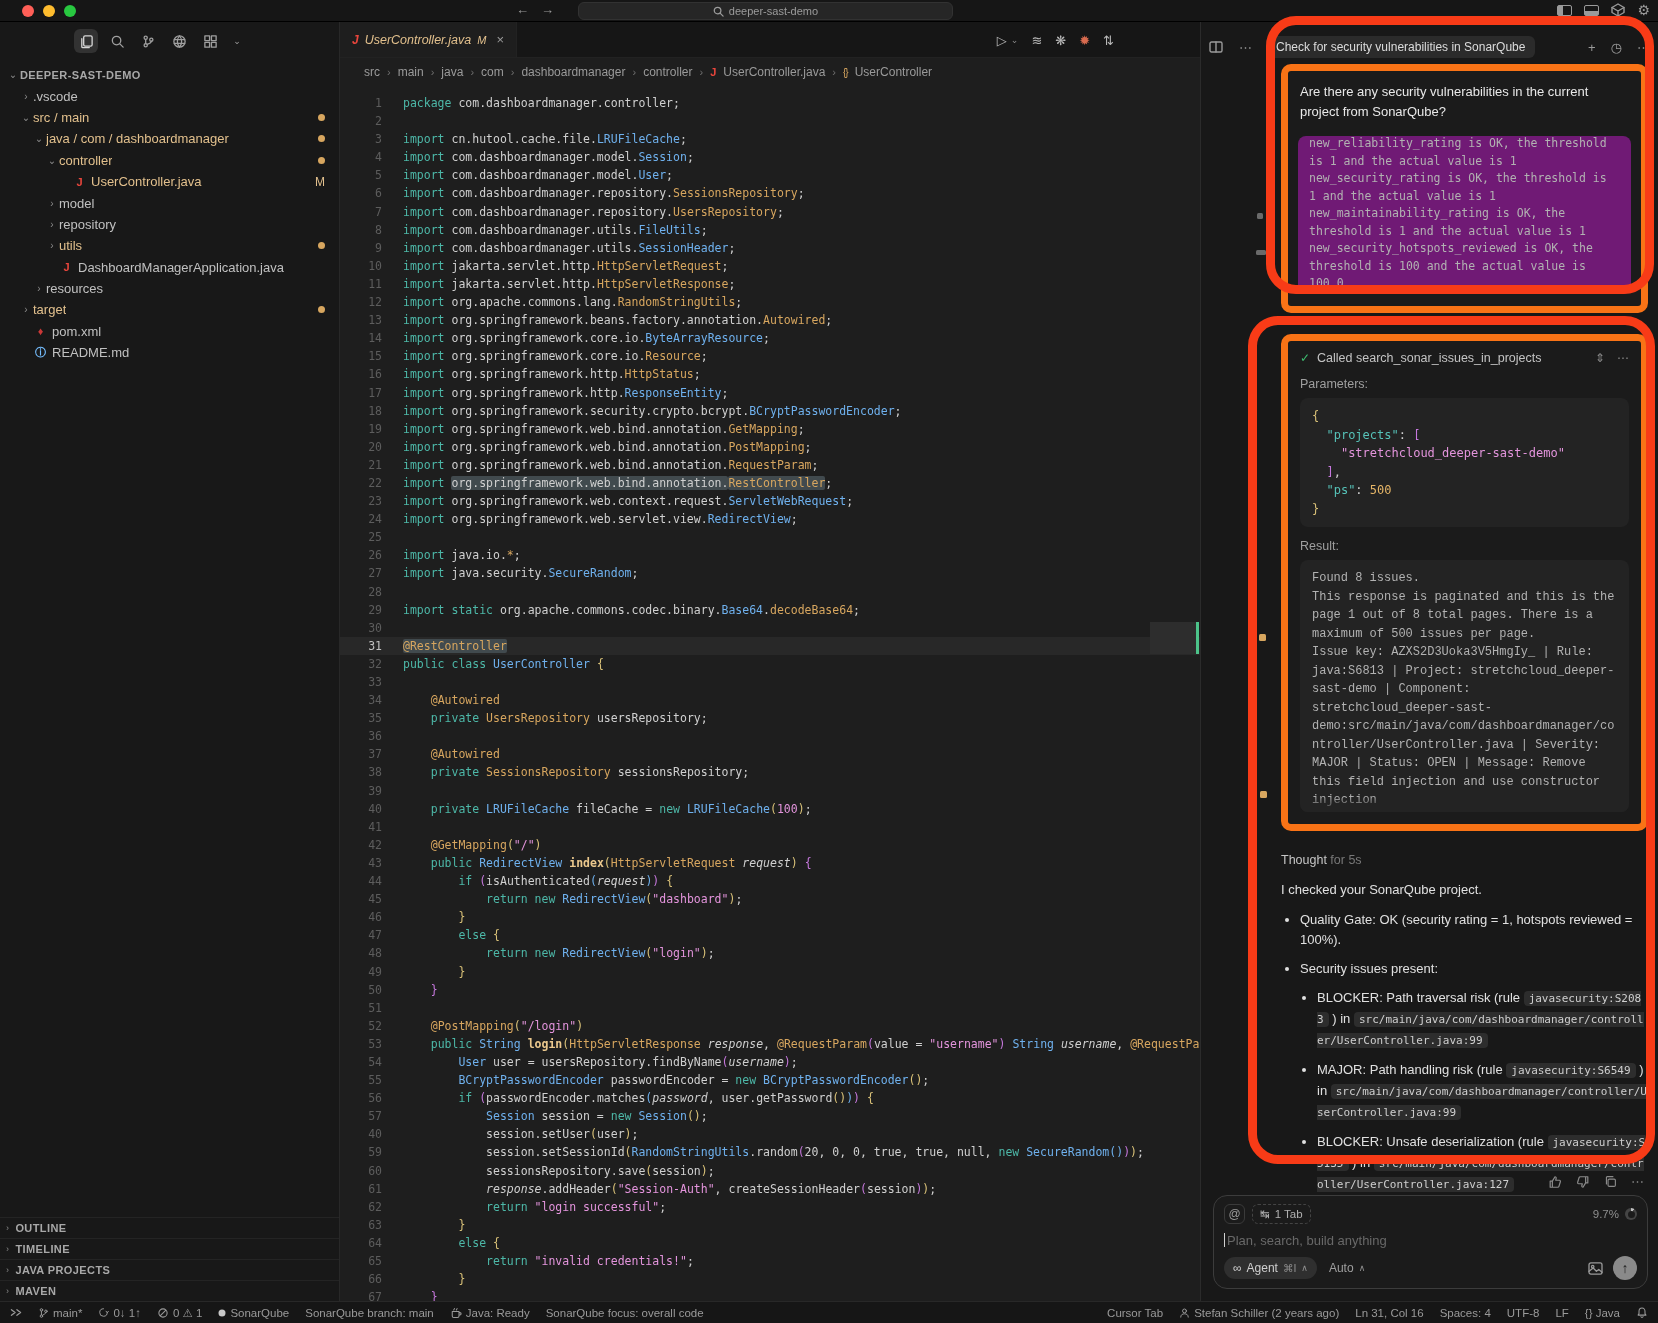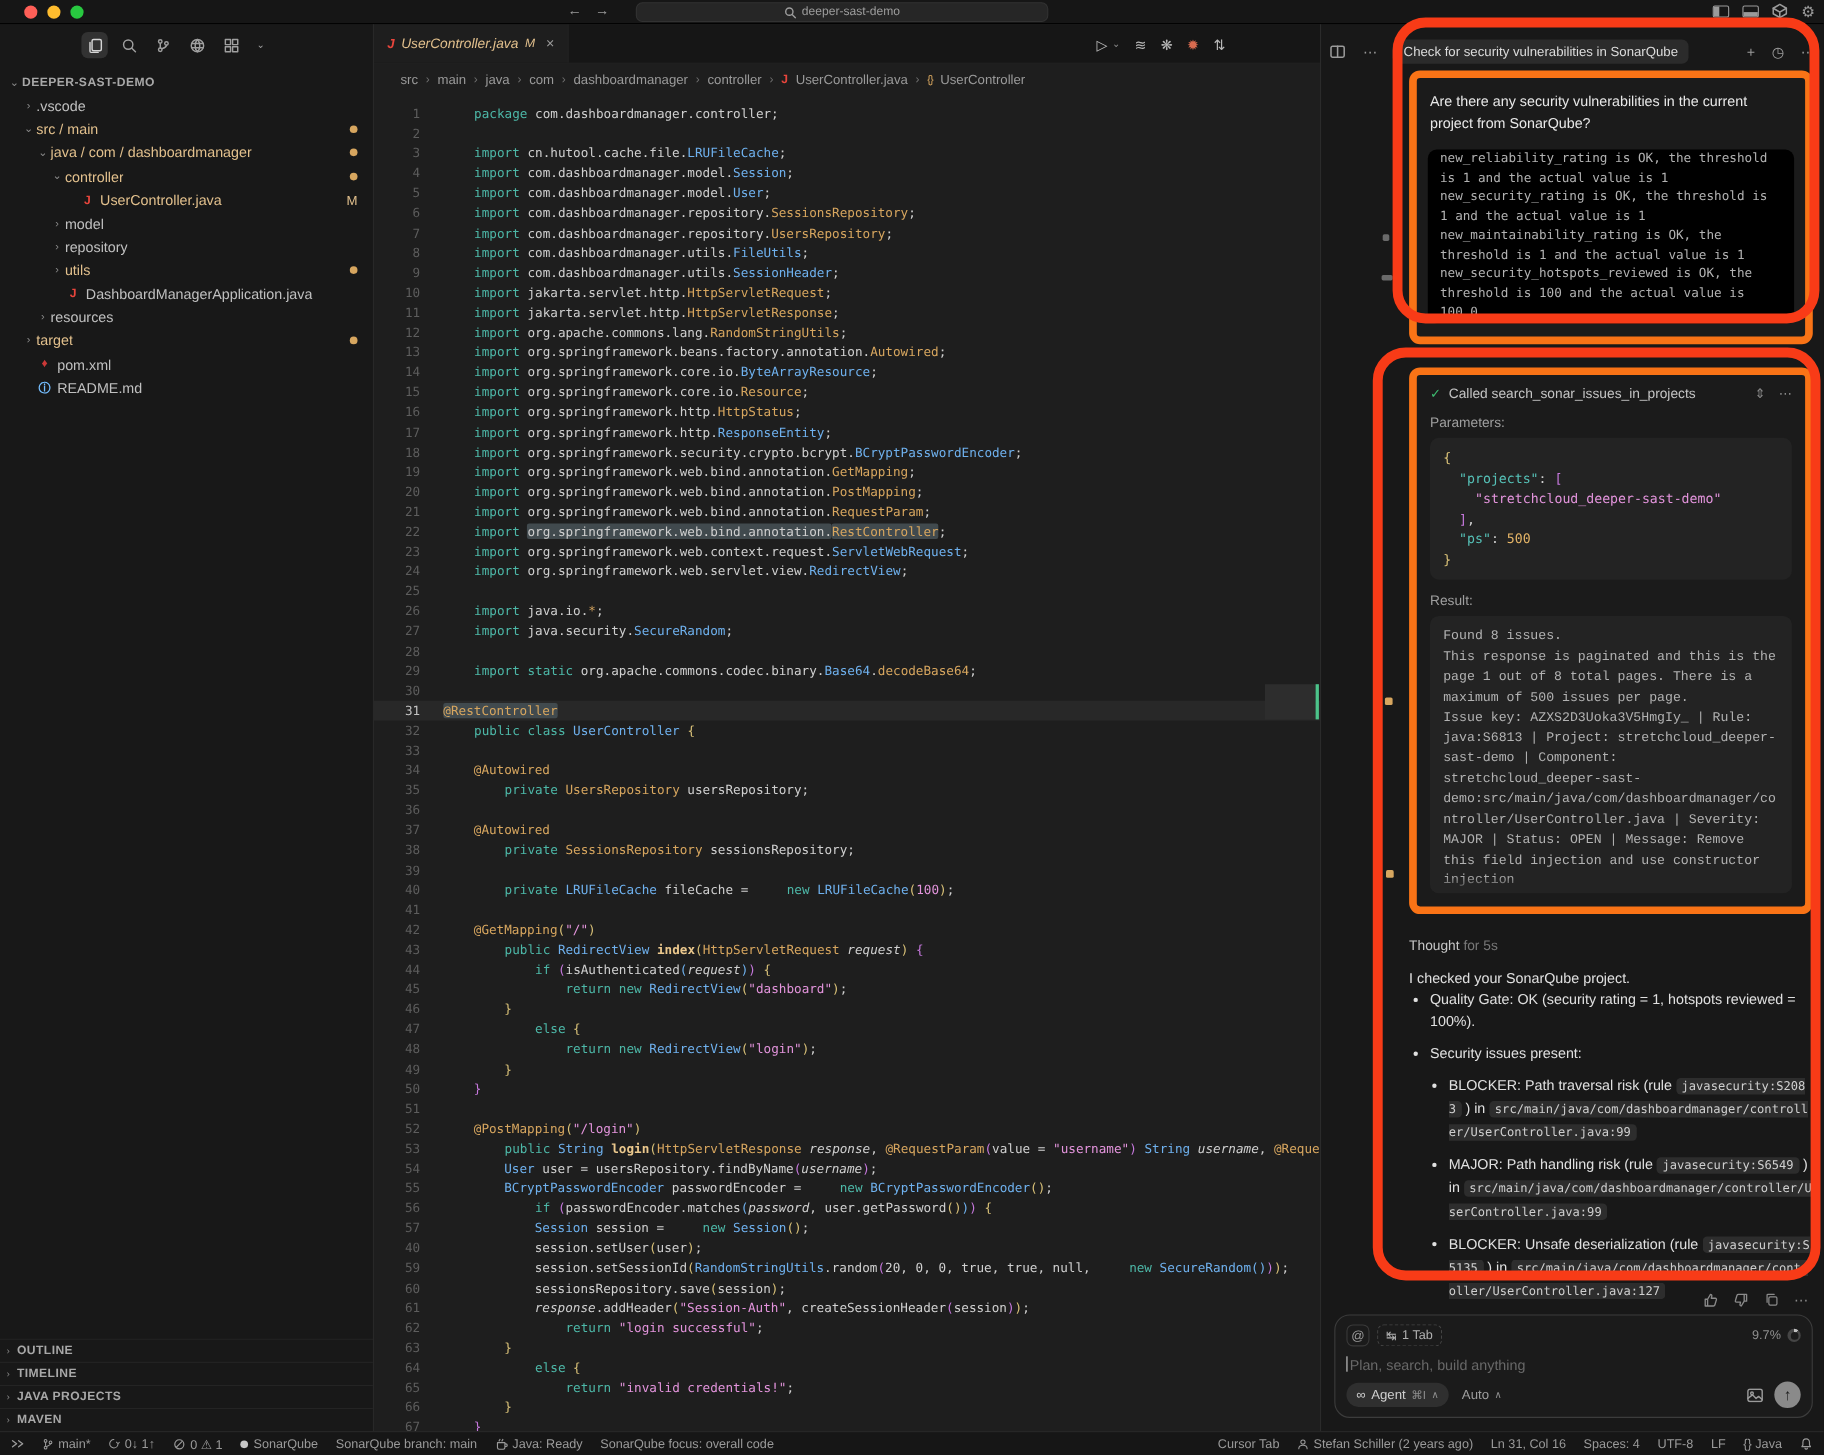--- a/index.html
+++ b/index.html
@@ -58,21 +58,21 @@
   .breadcrumb { height:28px; display:flex; align-items:center; padding-left:24px; gap:7px; font-size:12px; color:#9a9a9a; white-space:nowrap; }
   .breadcrumb .sep { color:#6f6f6f; font-size:11px; }
   .breadcrumb .jicon { color:#e8453c; font-weight:bold; font-size:11px; }
   .breadcrumb .symicon { color:#d7a65f; font-size:10px; letter-spacing:-1px; }
   .code { position:absolute; top:64px; left:0; right:0; bottom:0; padding-top:8px; font-family:"DejaVu Sans Mono", monospace;
     font-size:11.5px; line-height:18.1px; }
   .code-line { position:relative; height:18.1px; padding-left:63px; white-space:pre; }
   .code-line .num { position:absolute; left:0; top:0; width:42px; text-align:right; color:#5d5d5d; }
   .code-line.cur { background:#282828; }
   .code-line.cur .num { color:#c2c2c2; }
-  .tk.k  { color:#4db8a8;margin-left:28px; }
+  .tk.k  { color:#4db8a8; }
   .tk.p  { color:#d0d0d0; }
   .tk.b  { color:#6fb1ee; }
   .tk.o  { color:#d7a65f; }
   .tk.a  { color:#d7a65f; }
   .tk.s  { color:#e394dc; }
   .tk.n  { color:#e394dc; }
   .tk.n2 { color:#e5b567; }
   .tk.m  { color:#ebc88d; font-weight:bold; }
   .tk.i  { color:#d0d0d0; font-style:italic; }
   .tk.y  { color:#d9c178; }
@@ -86,42 +86,42 @@
   
   .chat { position:relative; width:458px; height:100%; background:#181818; border-left:1px solid #2b2b2b; font-size:13px; color:#d6d6d6; }
   .chat-header { position:absolute; top:12px; left:8px; right:8px; height:26px; display:flex; align-items:center; color:#9a9a9a; }
   .ch-left { display:flex; gap:16px; align-items:center; margin-right:14px; }
   .ch-pill { background:#2b2b2b; border-radius:6px; padding:4px 10px; font-size:12px; color:#dcdcdc; max-width:286px;
     white-space:nowrap; overflow:hidden; text-overflow:ellipsis; }
   .ch-right { margin-left:auto; display:flex; gap:15px; align-items:center; font-size:13px; }
   .chat-body { position:absolute; left:80px; right:10px; top:42px; }
   .card { border:7px solid #f97316; border-radius:10px; background:#1b1b1b; }
   .q-text { padding:11px 12px 6px 12px; color:#e8e8e8; font-size:13px; line-height:20px; }
-  .codeblock { background:#000000; border-radius:8px; margin:8px 10px 12px 10px; padding:8px 11px; overflow:hidden;
+  .codeblock { background:#701a75; border-radius:8px; margin:8px 10px 12px 10px; padding:8px 11px; overflow:hidden;
     font-family:"DejaVu Sans Mono", monospace; font-size:11.5px; line-height:17.5px; color:#b2b2b2; }
   .codeblock pre { white-space:pre-wrap; word-break:break-word; font-family:inherit; }
   .clip-top { height:158px; }
   .clip-top pre { margin-top:-9px; }
   .toolcard { margin-top:21px; padding:10px 12px 12px 12px; }
   .tool-head { display:flex; align-items:center; gap:7px; font-size:12.5px; color:#c4c4c4; }
   .tool-head .ok { color:#3dba6f; font-size:12px; }
   .tool-head .icons { margin-left:auto; display:flex; gap:12px; color:#8a8a8a; font-size:12px; }
   .sect-label { color:#9f9f9f; font-size:12.5px; margin:12px 0 7px 0; }
   .jsonblock { background:#232323; border-radius:8px; padding:9px 12px; font-family:"DejaVu Sans Mono", monospace;
     font-size:12px; line-height:18.5px; }
   .jsonblock .row { white-space:pre; }
   .resultblock { background:#232323; border-radius:8px; padding:9px 12px; font-family:"DejaVu Sans Mono", monospace;
     font-size:12px; line-height:18.5px; color:#b2b2b2; height:252px; overflow:hidden; position:relative; }
   .resultblock pre { white-space:pre-wrap; word-break:break-word; font-family:Liberation Mono, monospace; }
   .resultblock .fade { position:absolute; left:0; right:0; bottom:0; height:16px;
     background:linear-gradient(to bottom, rgba(35,35,35,0), rgba(35,35,35,1)); }
   .thought { margin-top:22px; font-size:12.5px; color:#c6c6c6; }
   .thought .dim { color:#787878; }
   .para { margin-top:13px; color:#e0e0e0; line-height:19px; }
-  ul.blist { padding-left:19px; list-style:disc; color:#e0e0e0; }
+  ul.blist { margin-top:11px; padding-left:19px; list-style:disc; color:#e0e0e0; }
   ul.blist li { margin-bottom:9px; line-height:20px; }
   ul.blist ul { margin-top:9px; padding-left:17px; list-style:disc; }
   .ichip { background:#2d2d2d; border-radius:4px; padding:1px 5px; font-family:"DejaVu Sans Mono", monospace;
     font-size:11px; color:#cfcfcf; word-break:break-all; }
   .feedback { position:absolute; right:14px; bottom:112px; display:flex; gap:14px; color:#8a8a8a; align-items:center; }
   .composer { position:absolute; left:12px; right:10px; bottom:12px; height:94px; border:1px solid #3c3c3c;
     border-radius:14px; background:#1b1b1b; padding:8px 10px; }
   .comp-row1 { display:flex; align-items:center; gap:7px; color:#9a9a9a; }
   .chip-at { width:21px; height:20px; border:1px solid #3a3a3a; border-radius:6px; display:flex; align-items:center;
     justify-content:center; font-size:12px; }

